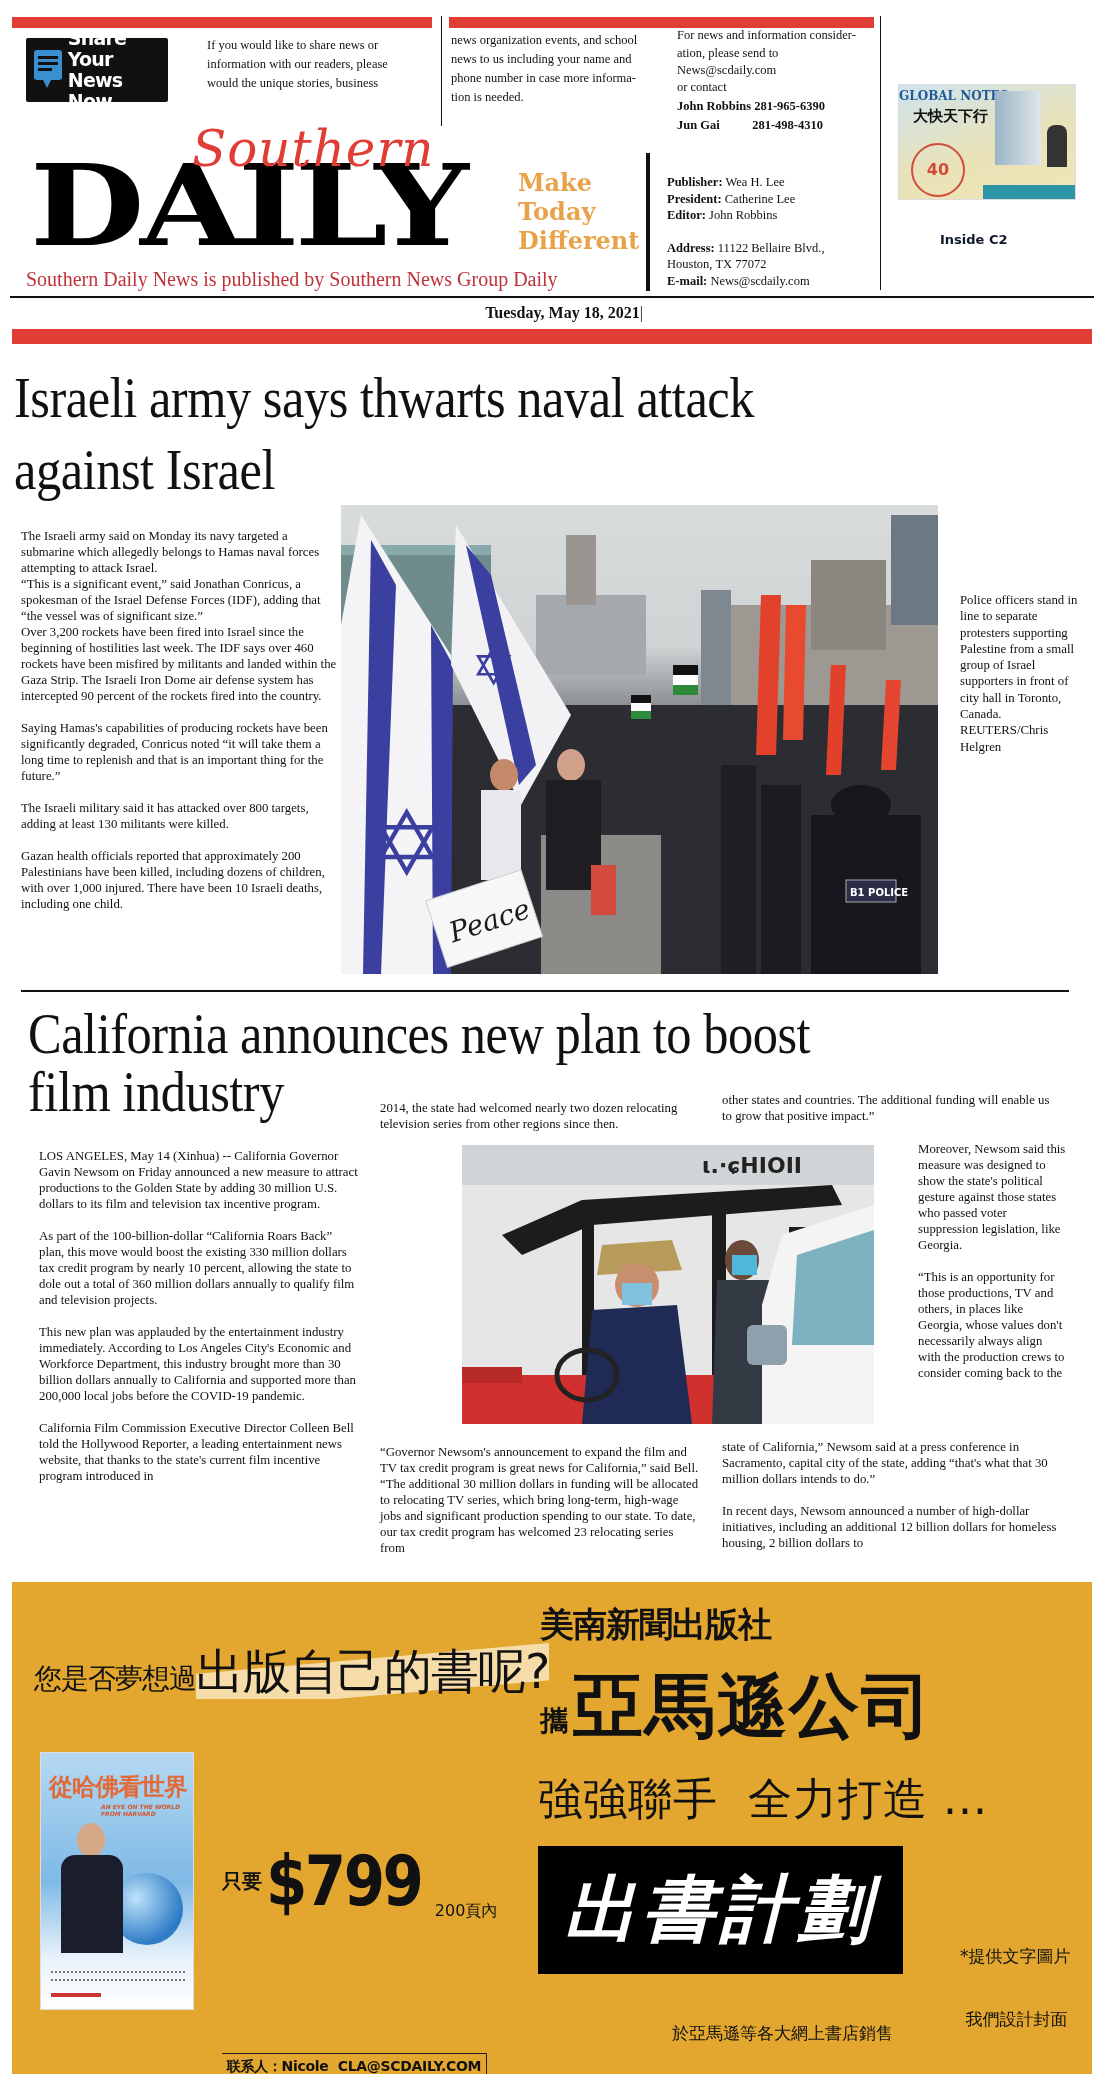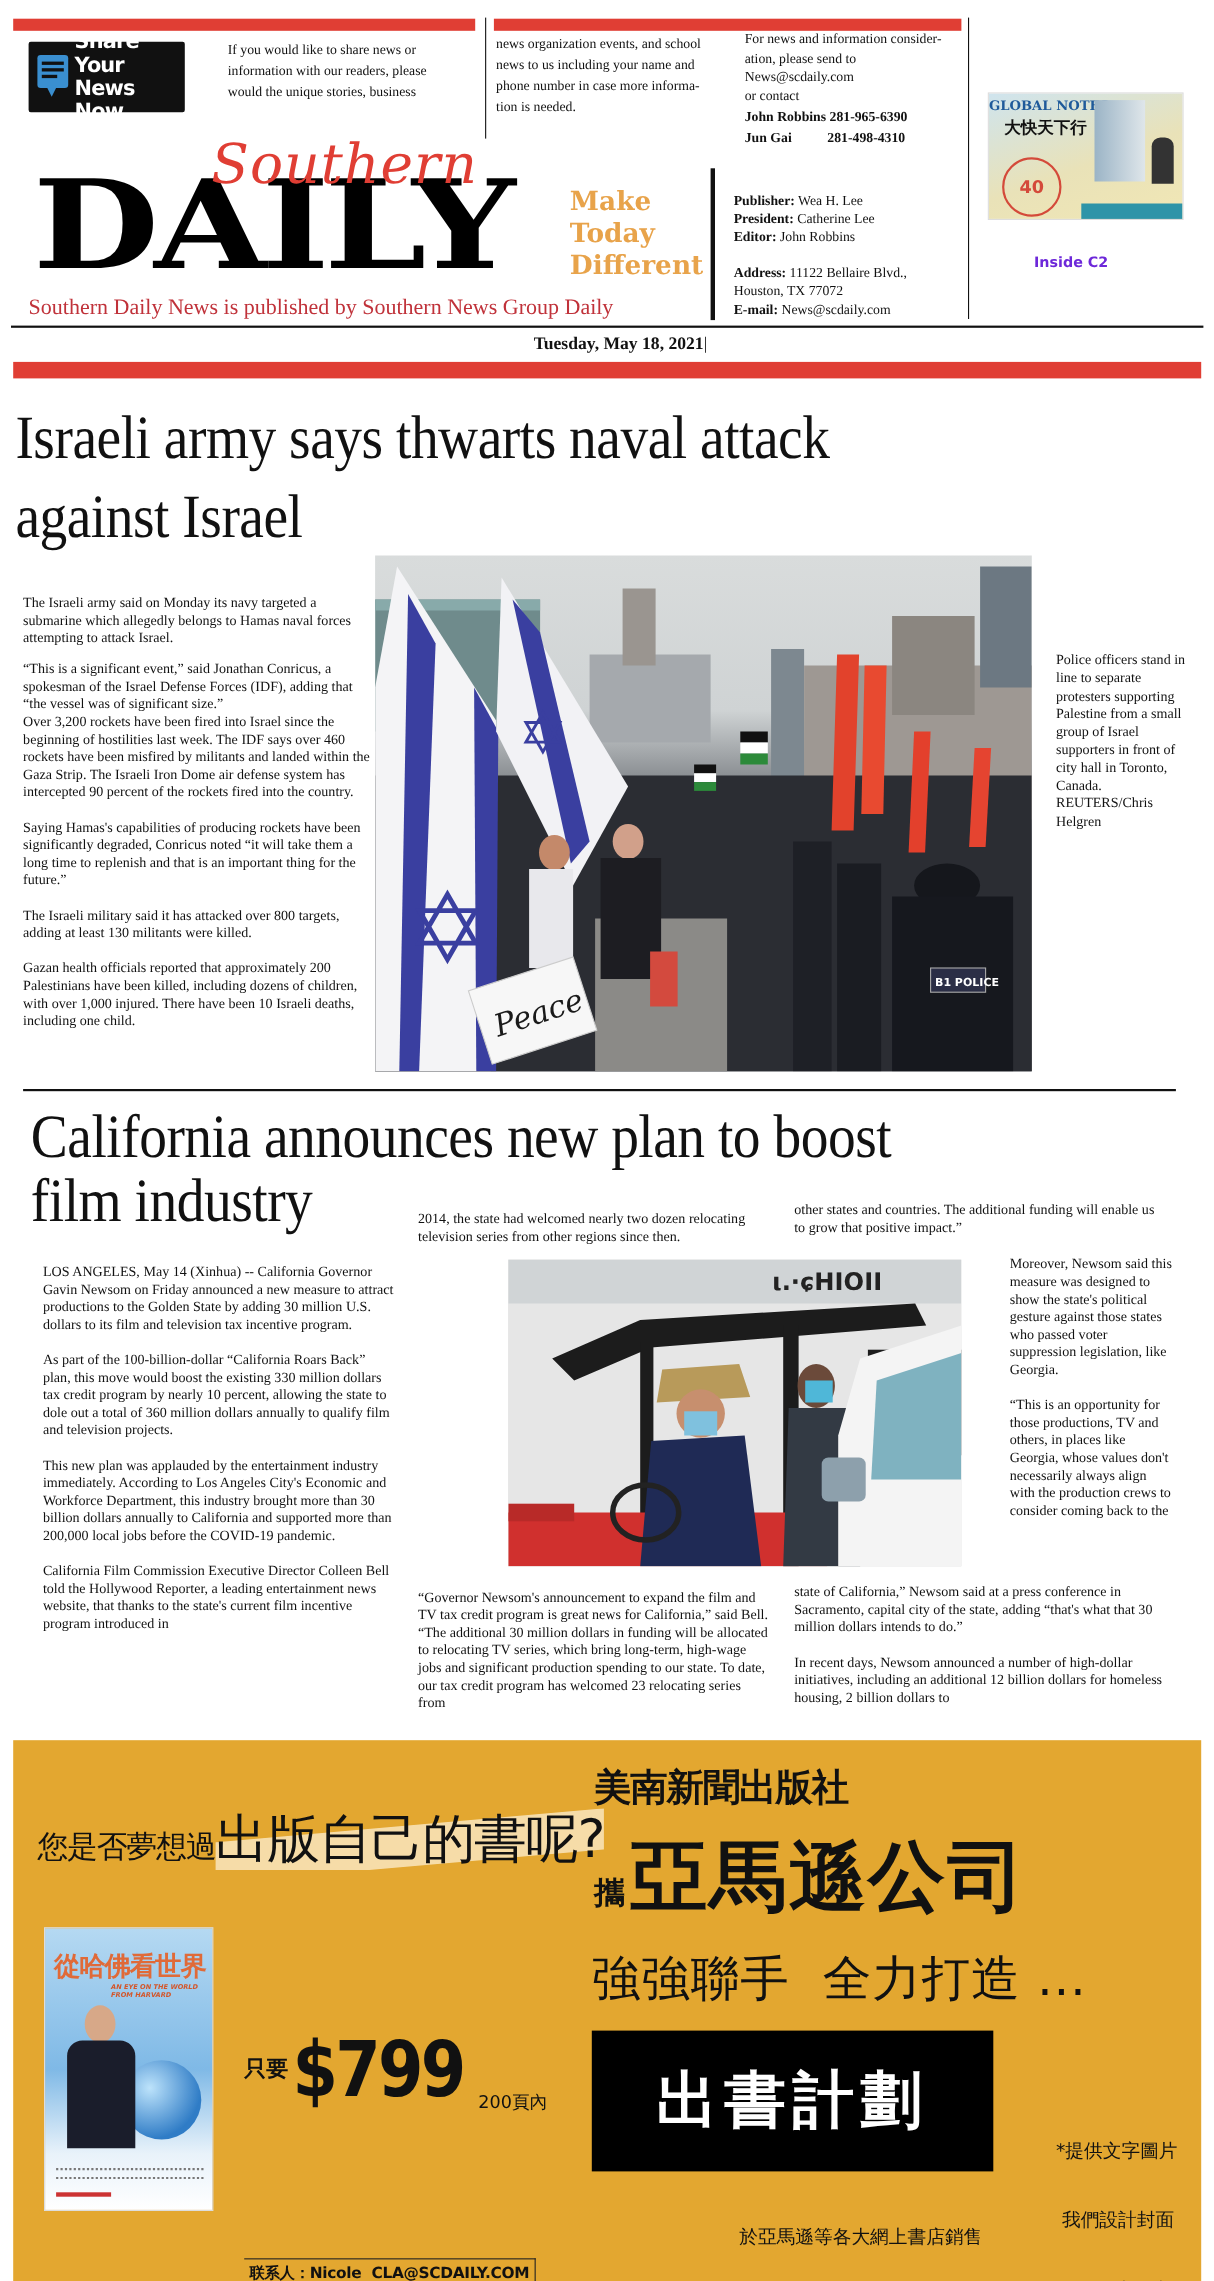--- a/index.html
+++ b/index.html
@@ -4,21 +4,21 @@
 <style>
   * { box-sizing: border-box; margin: 0; padding: 0; }
   body { width: 1104px; height: 2074px; background: #fff; position: relative; overflow: hidden; font-family: "Liberation Serif", serif; color: #111; }
   .abs { position: absolute; }
   .redbar { background: #e03e34; height: 11px; }
   .vline { background: #111; width: 2px; }
   .hline { background: #111; height: 3px; }
   .small { font-size: 12.5px; line-height: 18px; font-family: "Liberation Serif", serif; }
   .body-text { font-size: 12.8px; line-height: 16px; font-family: "Liberation Serif", serif; }
   .body-text p { margin-bottom: 16px; }
-  .body-text p.tight { margin-bottom: 0; margin-top: 12px; }
+  .body-text p.tight { margin-bottom: 0; }
 
   
   #share-badge { left: 26px; top: 38px; width: 142px; height: 64px; background: #111; border-radius: 2px; display: flex; align-items: center; padding-left: 8px; }
   #share-badge .bubble { width: 28px; height: 40px; position: relative; }
   #share-badge .bubble .b { position: absolute; left: 0; top: 0; width: 28px; height: 30px; background: #3a8fd0; border-radius: 3px; }
   #share-badge .bubble .t { position: absolute; left: 8px; top: 28px; width: 0; height: 0; border-left: 5px solid transparent; border-right: 5px solid transparent; border-top: 10px solid #3a8fd0; }
   #share-badge .bubble .ln { position: absolute; left: 4px; width: 20px; height: 3px; background: #111; }
   #share-badge .txt { color: #fff; font-family: "DejaVu Sans", sans-serif; font-weight: bold; font-size: 19px; line-height: 21px; margin-left: 8px; letter-spacing: -0.8px; }
 
   #masthead-daily { left: 30px; top: 150px; font-family: "DejaVu Serif", serif; font-weight: 900; font-size: 112px; line-height: 112px; letter-spacing: -4px; transform: scaleX(1.18); transform-origin: left top; color: #000; }
@@ -108,21 +108,21 @@
 </div>
 
 <div class="abs" id="inside-thumb">
   <div style="position:absolute; left:0; top:4px; font-family:'DejaVu Serif',serif; font-weight:bold; font-size:12px; color:#1f5a9a;">GLOBAL NOTES</div>
   <div style="position:absolute; left:14px; top:22px; font-size:15px; font-weight:bold; color:#111;" class="cjk">大快天下行</div>
   <div style="position:absolute; left:96px; top:6px; width:46px; height:74px; background:linear-gradient(90deg,#9bb4c6,#dfe6ea);"></div>
   <div style="position:absolute; left:148px; top:40px; width:20px; height:42px; background:#333; border-radius:8px 8px 0 0;"></div>
   <div style="position:absolute; left:12px; top:58px; width:54px; height:54px; border:2px solid #d44a3a; border-radius:50%; color:#d44a3a; font-size:16px; font-weight:bold; text-align:center; line-height:50px; font-family:'DejaVu Sans',sans-serif;">40</div>
   <div style="position:absolute; left:84px; top:100px; width:92px; height:14px; background:#2e94a8;"></div>
 </div>
-<div class="abs" style="left:940px; top:232px; font-family:'DejaVu Sans',sans-serif; font-weight:bold; font-size:13px; color:#6d28d9;">Inside C2</div>
+<div class="abs" style="left:940px; top:232px; font-family:'DejaVu Sans',sans-serif; font-weight:bold; font-size:13px; color:#0f172a;">Inside C2</div>
 
 <div class="abs hline" style="left:10px; top:296px; width:1084px; height:2px;"></div>
 <div class="abs" id="date-line"><span>Tuesday, May 18, 2021</span><span style="font-weight:normal;">|</span></div>
 <div class="abs redbar" style="left:12px; top:329px; width:1080px; height:15px;"></div>
 
 <h1 class="abs headline" style="left:14px; top:362px; width:1100px; font-size:56px; line-height:72px;">
   <div>Israeli army says thwarts naval attack</div>
   <div>against Israel</div>
 </h1>
 
@@ -286,21 +286,21 @@
     <span style="font-family:'DejaVu Sans',sans-serif; font-weight:bold; font-size:70px; vertical-align:middle; letter-spacing:-3px; transform:scaleX(0.85); display:inline-block; transform-origin:left;">$799</span>
     <span class="cjk" style="font-size:16px; vertical-align:bottom; margin-left:-18px;">200頁內</span>
   </div>
 
   <div class="abs" style="left:210px; top:471px; width:265px; height:50px; border-right:1.5px solid #222; border-bottom:1.5px solid #222; border-top:1px solid #222; text-align:center; padding-top:4px;">
     <div class="cjk" style="font-size:14px; font-weight:bold; white-space:pre; letter-spacing:-0.3px;">联系人：Nicole  CLA@SCDAILY.COM</div>
 
   </div>
 
   <div class="abs" style="left:526px; top:264px; width:365px; height:128px; background:#000; display:flex; align-items:center; justify-content:center;">
-    <span class="cjk" style="color:#fff; font-size:56px; font-weight:bold; letter-spacing:6px;">出書計劃</span>
+    <span class="cjk" style="color:#fff; font-size:72px; font-weight:bold; letter-spacing:6px;font-style:italic;">出書計劃</span>
   </div>
   <div class="abs cjk" style="left:660px; top:440px; font-size:17px; color:#111;">於亞馬遜等各大網上書店銷售</div>
 
   <div class="abs cjk" style="left:948px; top:322px; font-size:17px; line-height:21px; color:#111; white-space:pre;">
     <div>*提供文字圖片</div>
     <div> 我們設計封面</div>
     <div>*可獲2本贈書</div>
     
     
   </div>

